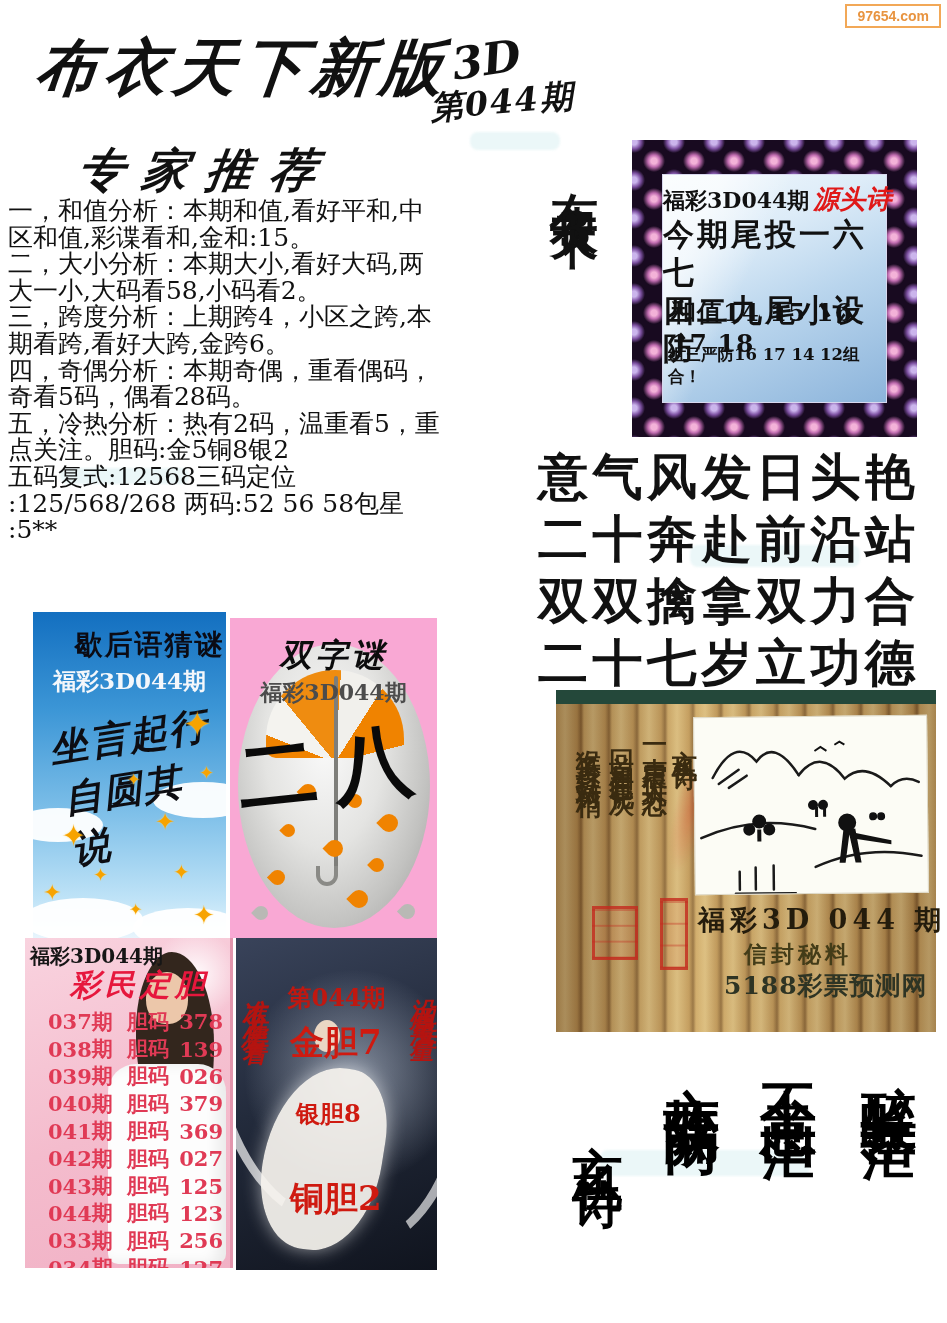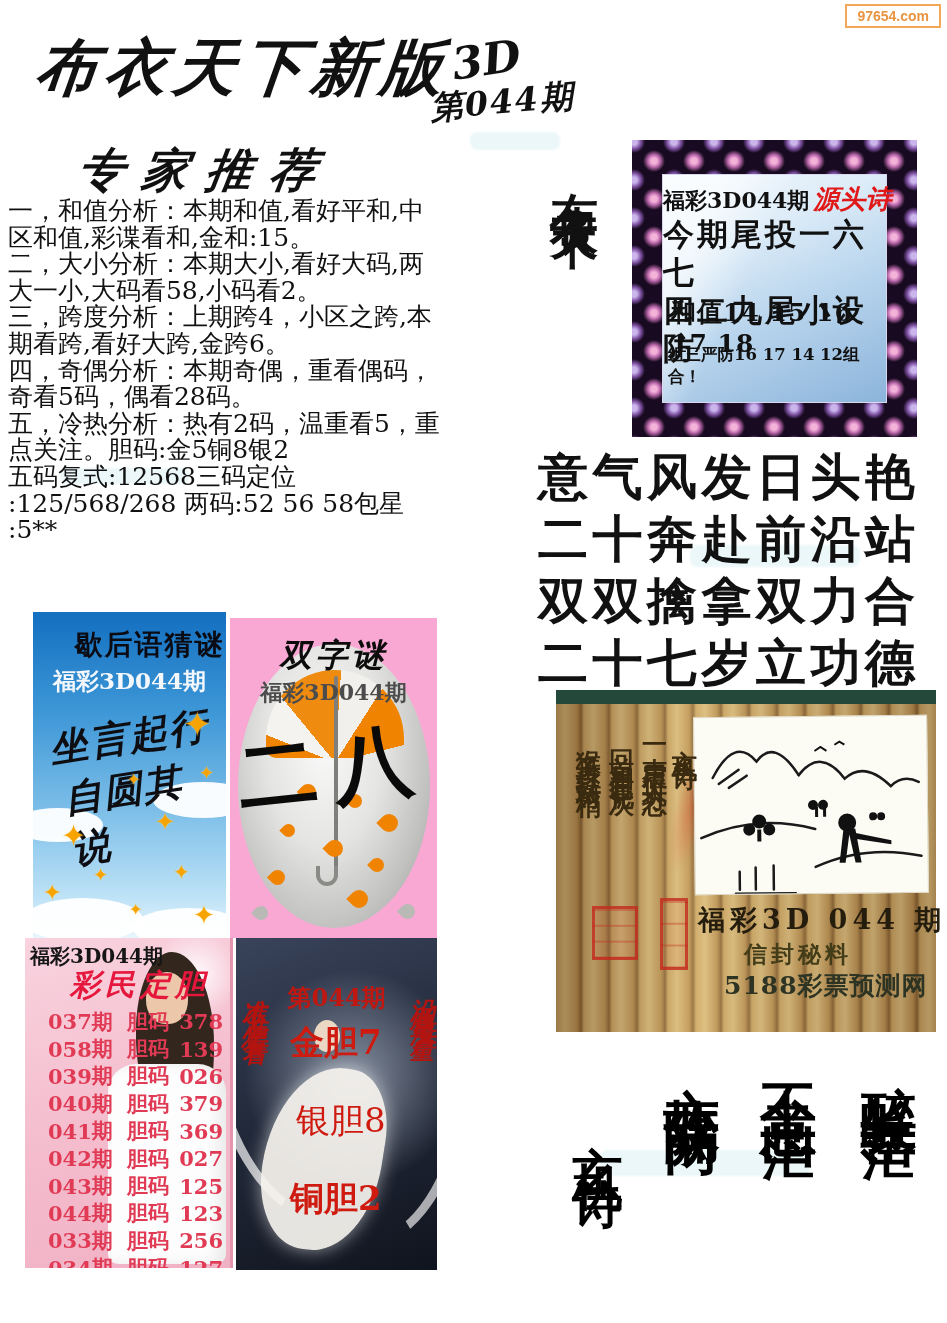--- a/index.html
+++ b/index.html
@@ -153,21 +153,21 @@
   .fairy-dress { position:absolute; left:28px; top:128px; width:118px; height:185px;
     background:rgba(246,243,238,.93); border-radius:62% 38% 55% 45%; transform:rotate(9deg);
     box-shadow:0 0 18px rgba(255,255,255,.55); }
   .fairy-head { position:absolute; left:78px; top:82px; width:26px; height:32px; background:#ead7c4; border-radius:50%; }
   .fairy-ribbon { position:absolute; border:9px solid transparent; border-radius:50%; }
   .fr1 { left:-18px; top:18px; width:150px; height:270px; border-left-color:rgba(250,250,250,.7); transform:rotate(-18deg); }
   .fr2 { left:86px; top:60px; width:140px; height:250px; border-right-color:rgba(250,250,250,.65); transform:rotate(14deg); }
   .zx-title { position:absolute; top:8px; left:0; right:0; text-align:center; font-size:26px; font-weight:700; color:#d01a10; letter-spacing:2px; text-shadow:0 0 2px #400; }
   .zx-issue { position:absolute; top:44px; left:0; right:0; text-align:center; font-size:24px; font-weight:700; color:#c01810; }
   .zx-gold   { position:absolute; left:54px; top:82px;  font-size:34px; font-weight:700; color:#cf1a10; }
-  .zx-silver { position:absolute; left:60px; top:160px; font-size:34px; font-weight:400; color:#cf1a10; }
+  .zx-silver { position:absolute; left:60px; top:160px; font-size:24px; font-weight:700; color:#cf1a10; }
   .zx-bronze { position:absolute; left:54px; top:238px; font-size:34px; font-weight:700; color:#cf1a10; }
   .zx-vert { position:absolute; writing-mode:vertical-rl; text-orientation:upright;
     font-size:24px; font-weight:700; font-style:italic; color:#b41410; letter-spacing:8px; top:42px; }
   .zx-vl { left:2px; } .zx-vr { left:170px; }
 
   
   .wm { position:absolute; background:rgba(130,205,210,.16); border-radius:8px; filter:blur(1px); }
 </style>
 </head>
 <body>
@@ -322,21 +322,21 @@
     <div class="cmd-issue">福彩3D044期</div>
     <div class="cmd-title">彩民定胆</div>
     <div class="cmd-rows">
       <div class="cmd-row">
           <span class="c1">037</span>
           <span class="c2">期</span>
           <span class="c3">胆码</span>
           <span class="c4">378</span>
         </div>
       <div class="cmd-row">
-          <span class="c1">058</span>
+          <span class="c1">038</span>
           <span class="c2">期</span>
           <span class="c3">胆码</span>
           <span class="c4">139</span>
         </div>
       <div class="cmd-row">
           <span class="c1">039</span>
           <span class="c2">期</span>
           <span class="c3">胆码</span>
           <span class="c4">026</span>
         </div>

